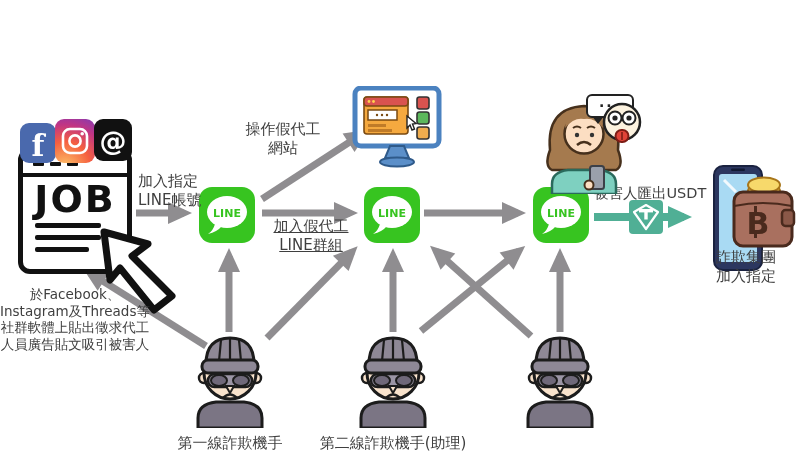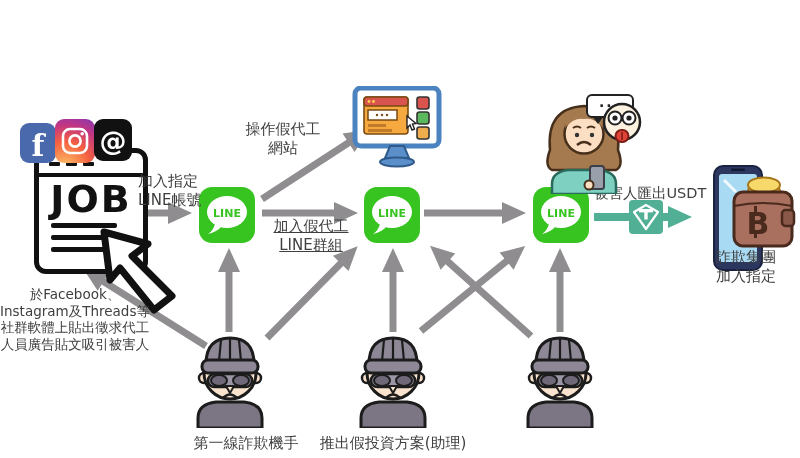--- a/index.html
+++ b/index.html
@@ -11,21 +11,21 @@
   .arrows{position:absolute;left:0;top:0;pointer-events:none;}
   .fl{stroke:var(--arrow,#8f8d90);stroke-width:7;fill:none;}
   .flt{stroke:var(--tether,#50af95);stroke-width:8;fill:none;}
   .head-gray{fill:var(--arrow,#8f8d90);}
   .head-teal{fill:var(--tether,#50af95);}
   .lbl{position:absolute;color:var(--text,#3f3f3f);font-size:15px;line-height:19px;
        white-space:pre-line;font-weight:500;}
   .lbl.center{text-align:center;}
   
   .job{position:absolute;left:18px;top:148px;width:104px;height:116px;background:#fff;
-       border:5px solid #111;border-radius:12px;margin-left:16px;}
+       border:5px solid #111;border-radius:12px;}
   .job-menu{height:12px;margin:5px 0 0 10px;display:flex;gap:6px;align-items:center;}
   .job-menu i{display:block;width:11px;height:4px;background:#111;border-radius:1px;}
   .job-sep{height:4px;background:#111;margin-top:3px;}
   .job-word{font-size:38px;font-weight:900;letter-spacing:2px;color:#111;text-align:center;
             line-height:44px;}
   .job-lines{padding:2px 12px 0 12px;}
   .job-lines i{display:block;height:5px;background:#111;border-radius:2px;margin-bottom:7px;}
   .job-lines i:nth-child(1){width:82%;} .job-lines i:nth-child(2){width:82%;}
   .job-lines i:nth-child(3){width:68%;}
   
@@ -276,16 +276,16 @@
     <path d="M40,10 L40,33" stroke="#1c1c1c" stroke-width="2.2" fill="none"></path>
     <path d="M49,12 L51,33" stroke="#1c1c1c" stroke-width="2.2" fill="none"></path>
     <rect x="12" y="32" width="56" height="13" rx="6" fill="#8e8896" stroke="#1c1c1c" stroke-width="3"></rect>
     <rect x="18" y="46" width="44" height="13" rx="6.5" fill="#9b95a5" stroke="#1c1c1c" stroke-width="2.5"></rect>
     <ellipse cx="29" cy="52.5" rx="8" ry="5.5" fill="#6f6879" stroke="#1c1c1c" stroke-width="2"></ellipse>
     <ellipse cx="51" cy="52.5" rx="8" ry="5.5" fill="#6f6879" stroke="#1c1c1c" stroke-width="2"></ellipse>
     <path d="M36,58 L44,58 L40,65 Z" fill="#f9e3cc" stroke="#1c1c1c" stroke-width="2"></path>
     <path d="M33,70 Q40,63 47,70" fill="none" stroke="#1c1c1c" stroke-width="2.5"></path>
   </svg>
 
-  <div class="lbl center" style="left:164px;top:434px;width:164px;">第一線詐欺機手</div>
-  <div class="lbl center" style="left:310px;top:434px;width:166px;">推出假投資方案(助理)</div>
+  <div class="lbl center" style="left:148px;top:434px;width:164px;">第一線詐欺機手</div>
+  <div class="lbl center" style="left:310px;top:434px;width:166px;">第二線詐欺機手(助理)</div>
 
 </div>
 
 </body></html>

